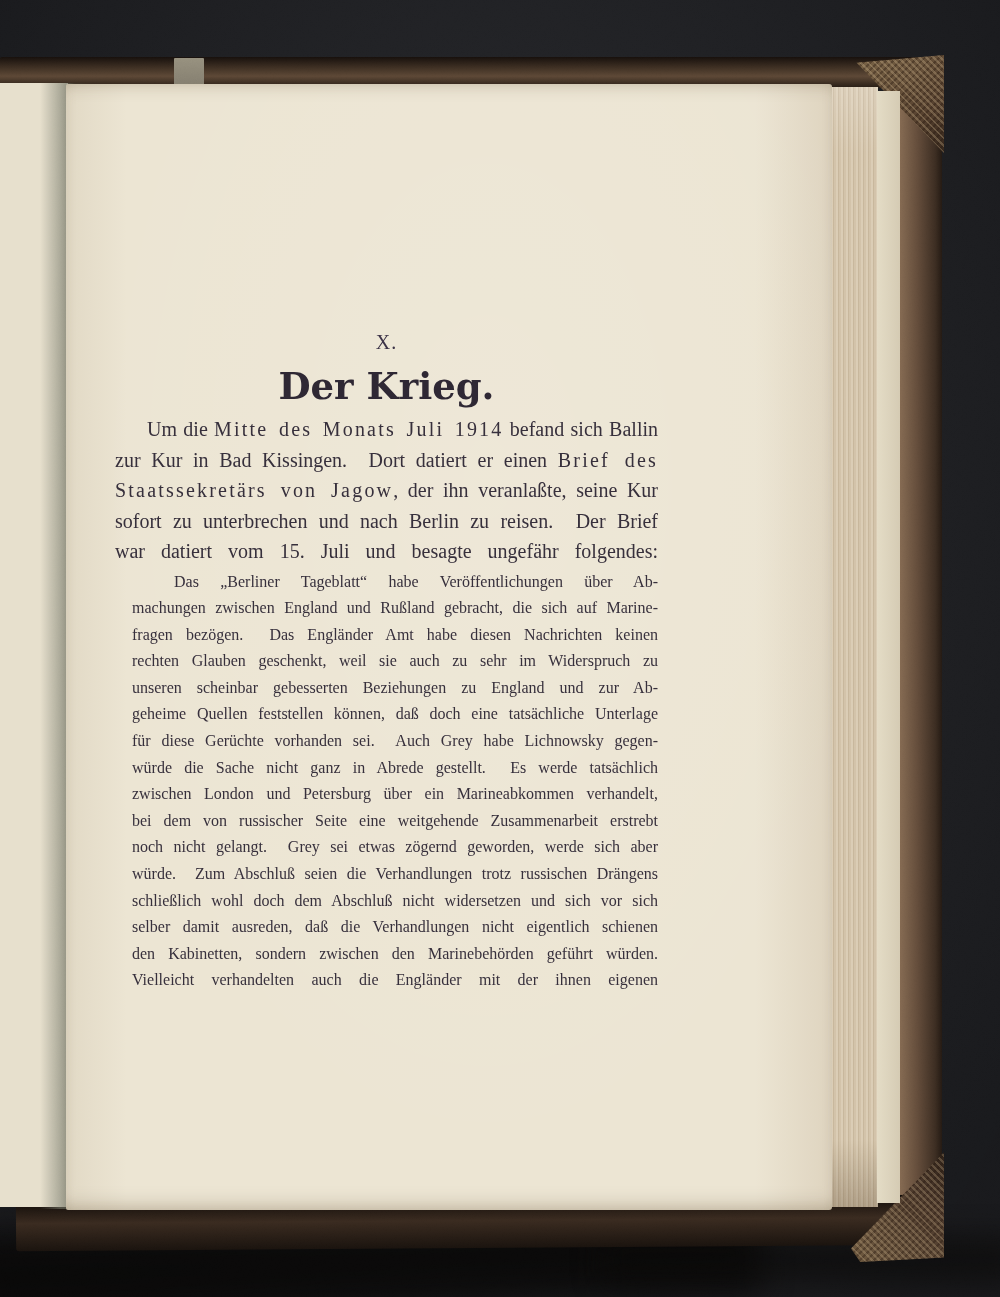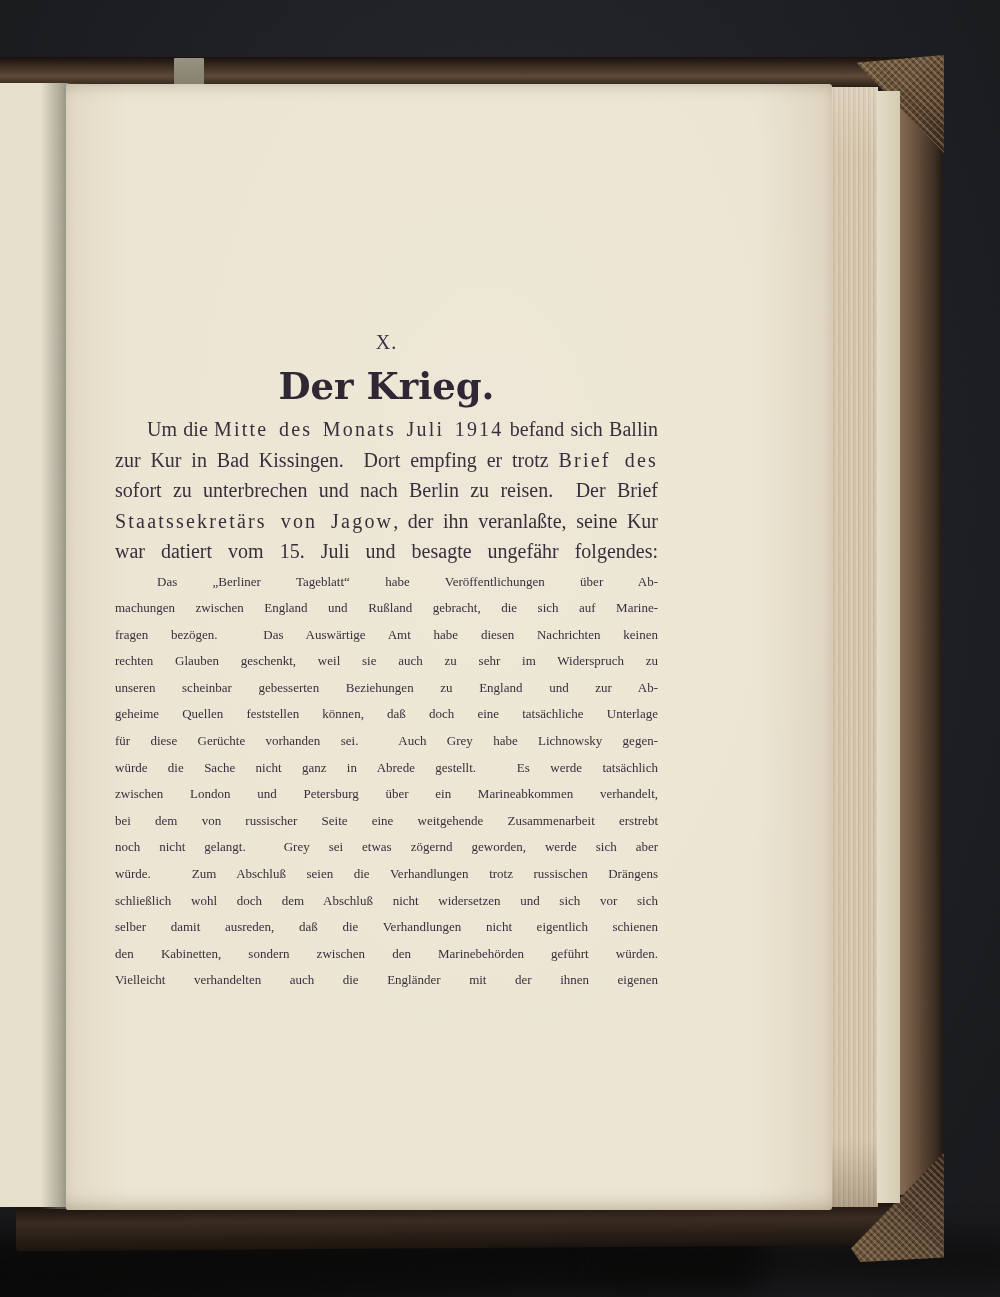--- a/index.html
+++ b/index.html
@@ -118,21 +118,21 @@
   }
 
   .para { text-align: justify; }
   .para .line {
     white-space: pre-wrap;
     text-align: justify;
     text-align-last: justify;
   }
   .intro { margin-top: 8px; font-size: 20px; line-height: 30.5px; }
   .intro .line:first-child { text-indent: 32px; }
-  .quote { margin-top: 2px; font-size: 13px; line-height: 26.6px; }
+  .quote { margin-top: 2px; margin-left: 17px; font-size: 16px; line-height: 26.6px; }
   .quote .line:first-child { text-indent: 42px; }
   .sperrung { letter-spacing: 2.2px; word-spacing: 2px; }
 
   .grain { position: absolute; inset: 0; pointer-events: none; opacity: 0.45; mix-blend-mode: overlay; }
 </style>
 </head>
 <body>
 
 <div class="scene">
 
@@ -151,29 +151,29 @@
 
   <div class="left-page"></div>
   <div class="gutter"></div>
 
   <div class="page">
     <div class="textcol">
       <div class="chapter-num">X.</div>
       <div class="chapter-title">Der Krieg.</div>
       <div class="para intro" id="intro">
           <div class="line"><span>Um die </span><span class="sperrung">Mitte des Monats Juli 1914</span><span> befand sich Ballin</span></div>
-          <div class="line"><span>zur Kur in Bad Kissingen.  Dort empfing er trotz </span><span class="sperrung">Brief des</span></div>
+          <div class="line"><span>zur Kur in Bad Kissingen.  Dort datiert er einen </span><span class="sperrung">Brief des</span></div>
+          <div class="line"><span class="sperrung">Staatssekretärs von Jagow</span><span>, der ihn veranlaßte, seine Kur</span></div>
           <div class="line"><span>sofort zu unterbrechen und nach Berlin zu reisen.  Der Brief</span></div>
-          <div class="line"><span class="sperrung">Staatssekretärs von Jagow</span><span>, der ihn veranlaßte, seine Kur</span></div>
           <div class="line"><span>war datiert vom 15. Juli und besagte ungefähr folgendes:</span></div>
         </div>
       <div class="para quote" id="quote">
           <div class="line"><span>Das „Berliner Tageblatt“ habe Veröffentlichungen über Ab-</span></div>
           <div class="line"><span>machungen zwischen England und Rußland gebracht, die sich auf Marine-</span></div>
-          <div class="line"><span>fragen bezögen.  Das Auswärtige Amt habe diesen Nachrichten keinen</span></div>
+          <div class="line"><span>fragen bezögen.  Das Engländer Amt habe diesen Nachrichten keinen</span></div>
           <div class="line"><span>rechten Glauben geschenkt, weil sie auch zu sehr im Widerspruch zu</span></div>
           <div class="line"><span>unseren scheinbar gebesserten Beziehungen zu England und zur Ab-</span></div>
           <div class="line"><span>geheime Quellen feststellen können, daß doch eine tatsächliche Unterlage</span></div>
           <div class="line"><span>für diese Gerüchte vorhanden sei.  Auch Grey habe Lichnowsky gegen-</span></div>
           <div class="line"><span>würde die Sache nicht ganz in Abrede gestellt.  Es werde tatsächlich</span></div>
           <div class="line"><span>zwischen London und Petersburg über ein Marineabkommen verhandelt,</span></div>
           <div class="line"><span>bei dem von russischer Seite eine weitgehende Zusammenarbeit erstrebt</span></div>
           <div class="line"><span>noch nicht gelangt.  Grey sei etwas zögernd geworden, werde sich aber</span></div>
           <div class="line"><span>würde.  Zum Abschluß seien die Verhandlungen trotz russischen Drängens</span></div>
           <div class="line"><span>schließlich wohl doch dem Abschluß nicht widersetzen und sich vor sich</span></div>

